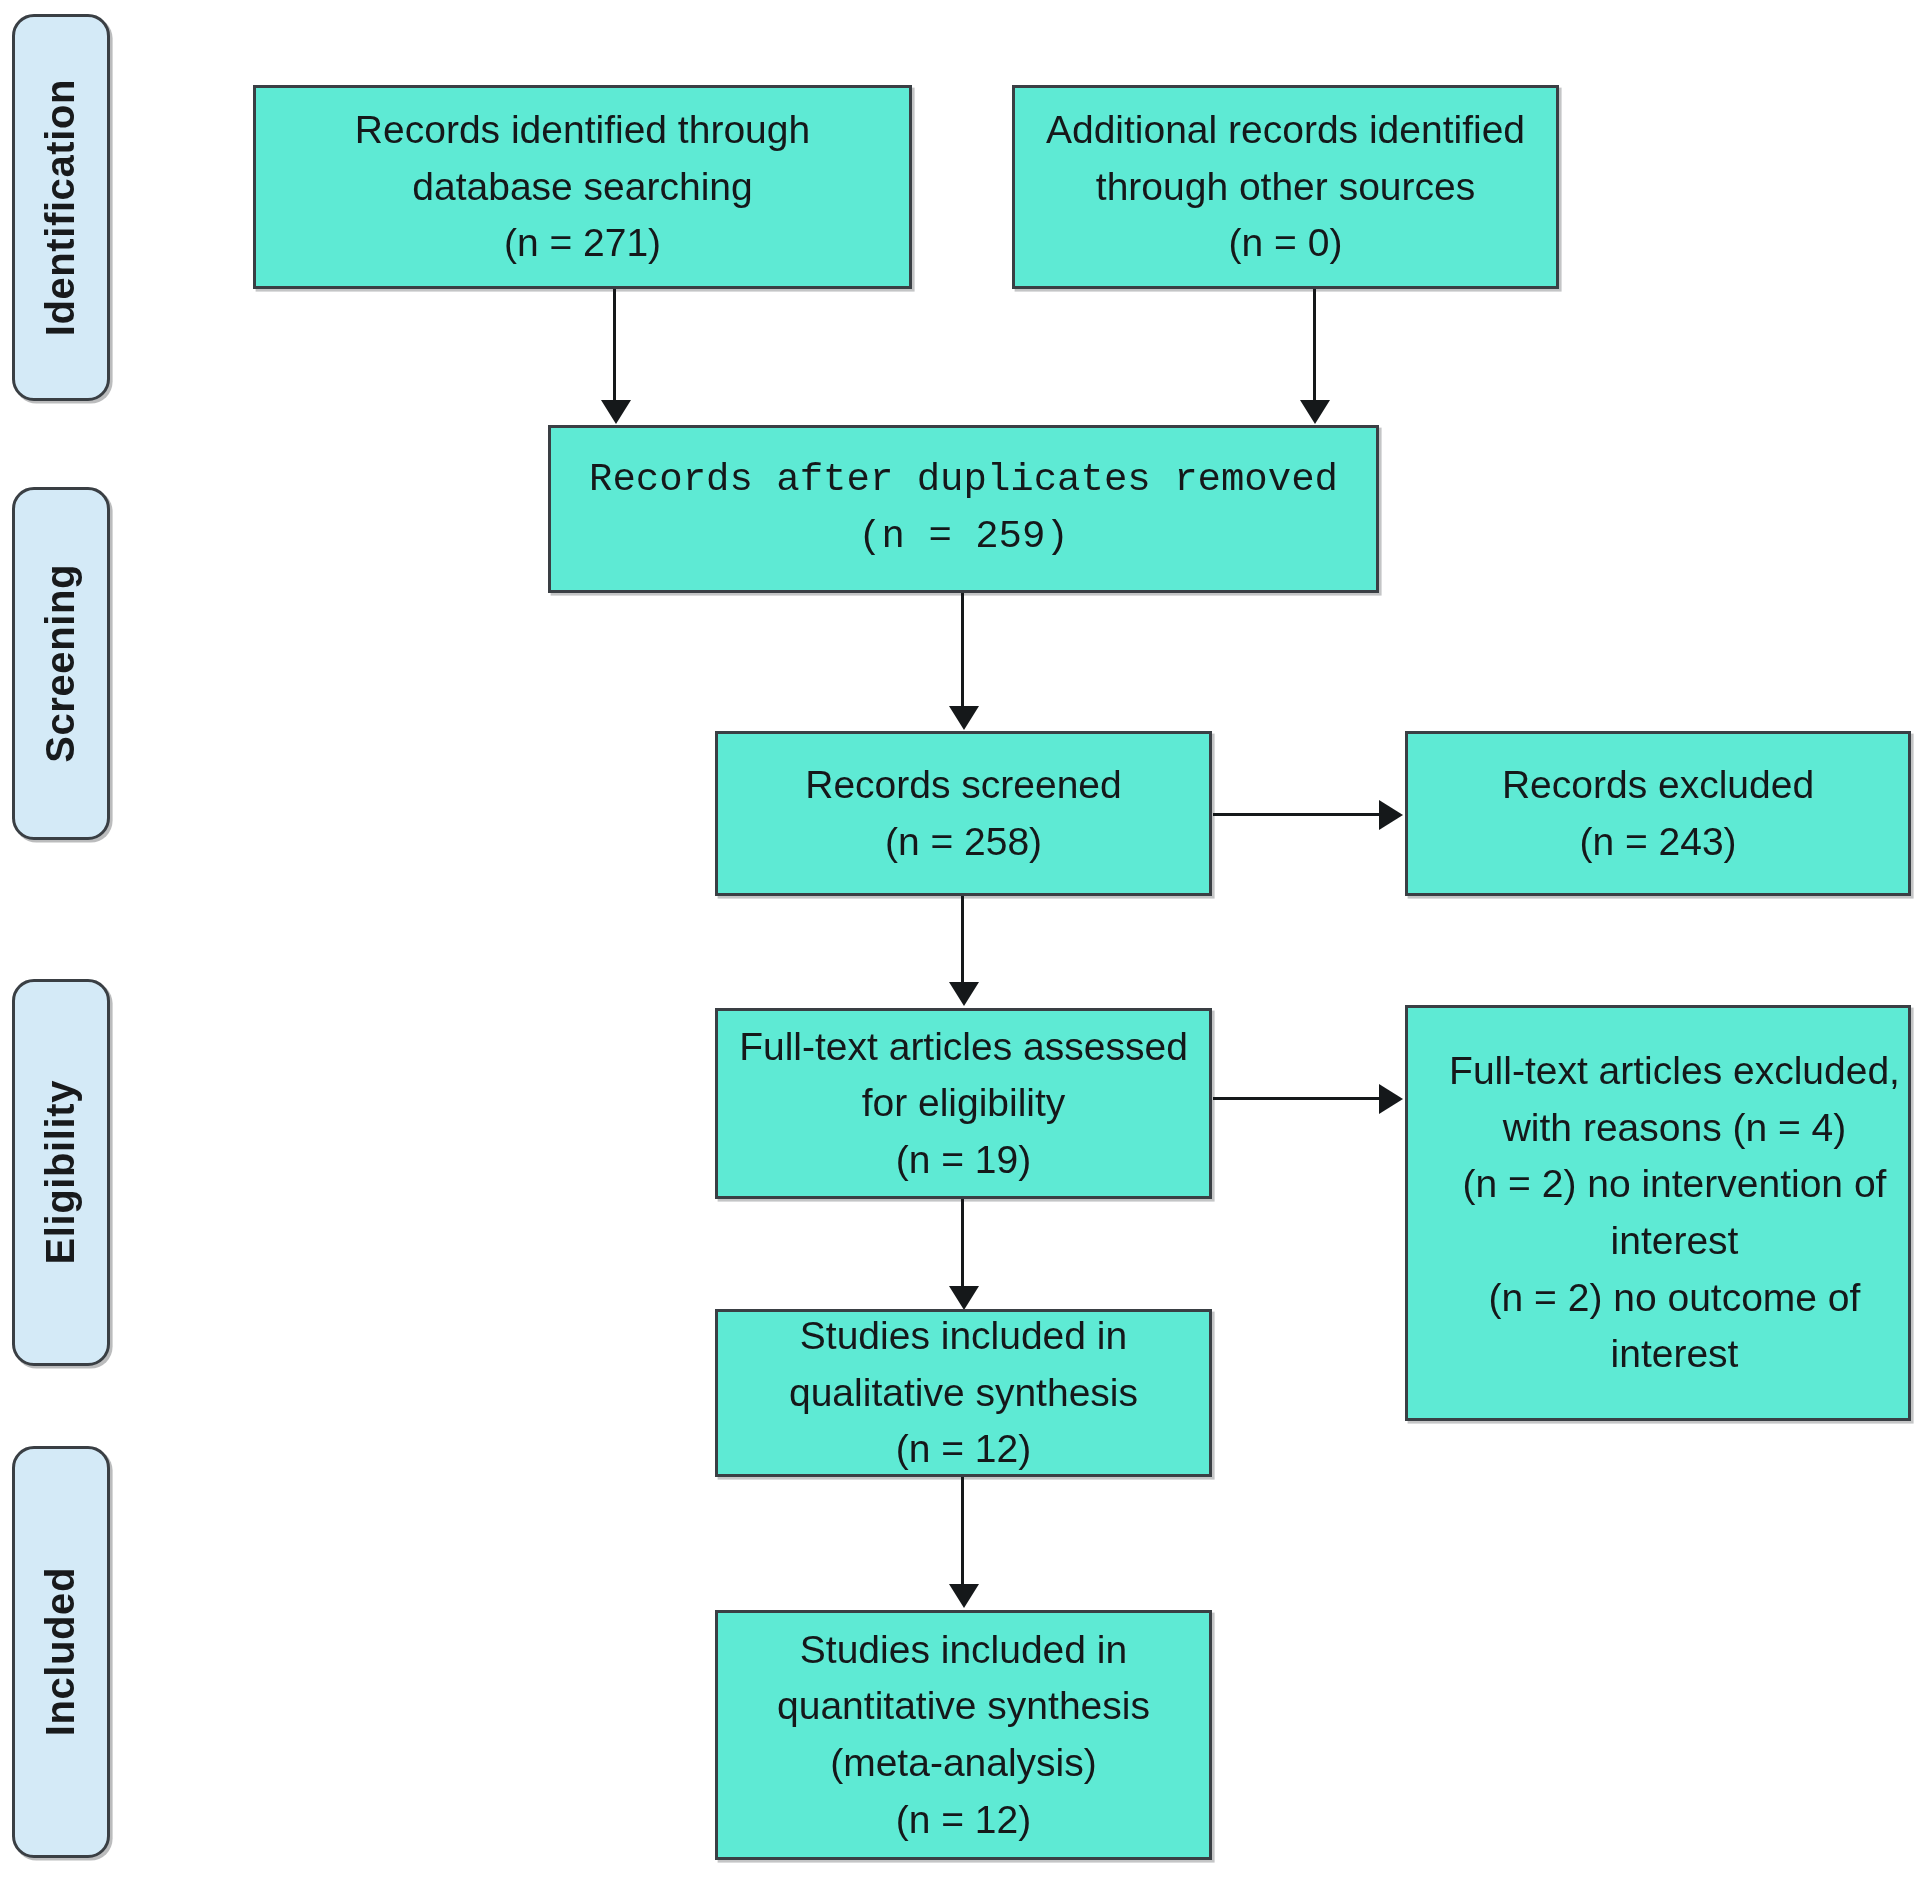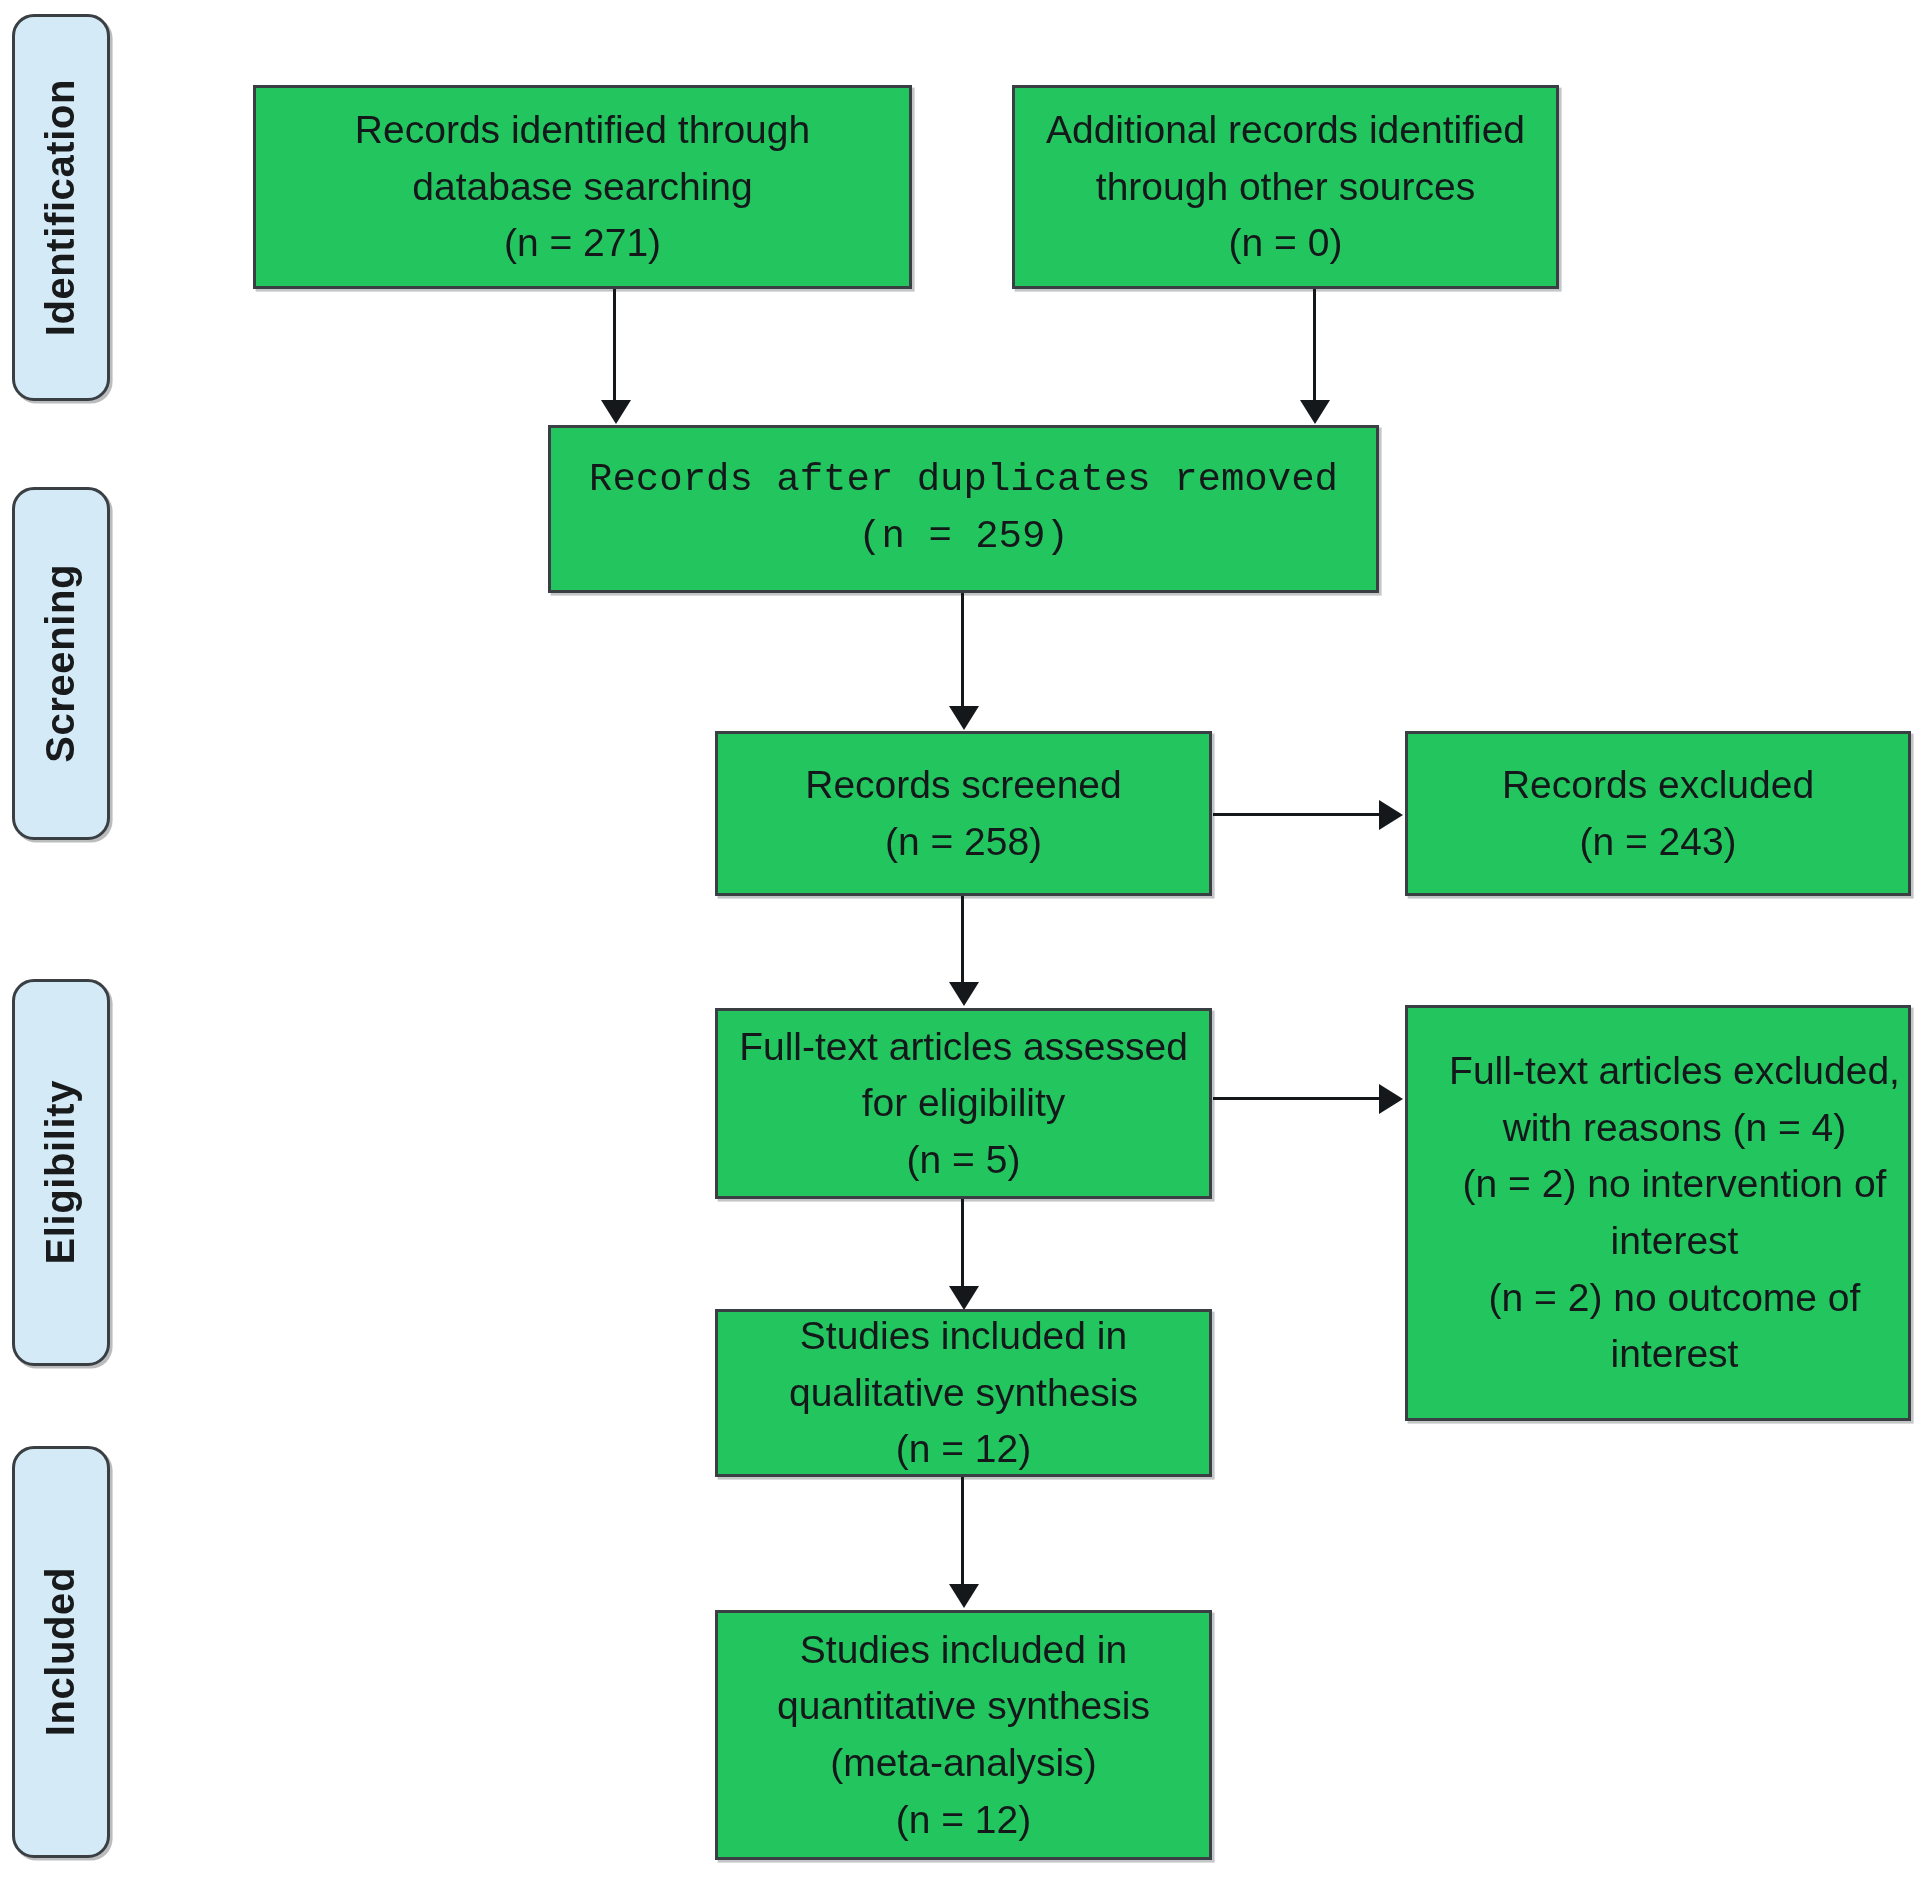--- a/index.html
+++ b/index.html
@@ -35,21 +35,21 @@
     font-weight: bold;
     font-size: 40px;
     letter-spacing: 0.6px;
     color: #181A1C;
     white-space: nowrap;
   }
 
   
   .flow-box {
     position: absolute;
-    background: #22c55e;
+    background: #5eead4;
     border: 3.2px solid #3A3F44;
     box-sizing: border-box;
     display: flex;
     flex-direction: column;
     align-items: center;
     justify-content: center;
     box-shadow: 2.6px 2.6px 0 rgba(60,62,66,0.30);
   }
   .flow-box .line {
     display: block;
@@ -147,21 +147,21 @@
 
   <div class="h-line" style="left:1213px; top:813px; width:166px; height:3.2px;"></div>
   <div class="arrow-right" style="left:1379px; top:800px;"></div>
 
   <div class="v-line" style="left:961px; top:896px; width:3.2px; height:88px;"></div>
   <div class="arrow-down" style="left:949px; top:982px;"></div>
 
   <div class="flow-box" style="left:715px; top:1008px; width:497px; height:191px;">
     <span class="line">Full-text articles assessed</span>
     <span class="line">for eligibility</span>
-    <span class="line">(n = 5)</span>
+    <span class="line">(n = 19)</span>
   </div>
 
   <div class="flow-box" style="left:1405px; top:1005px; width:506px; height:416px;padding-left:33px;">
     <span class="line">Full-text articles excluded,</span>
     <span class="line">with reasons (n = 4)</span>
     <span class="line">(n = 2) no intervention of</span>
     <span class="line">interest</span>
     <span class="line">(n = 2) no outcome of</span>
     <span class="line">interest</span>
   </div>

